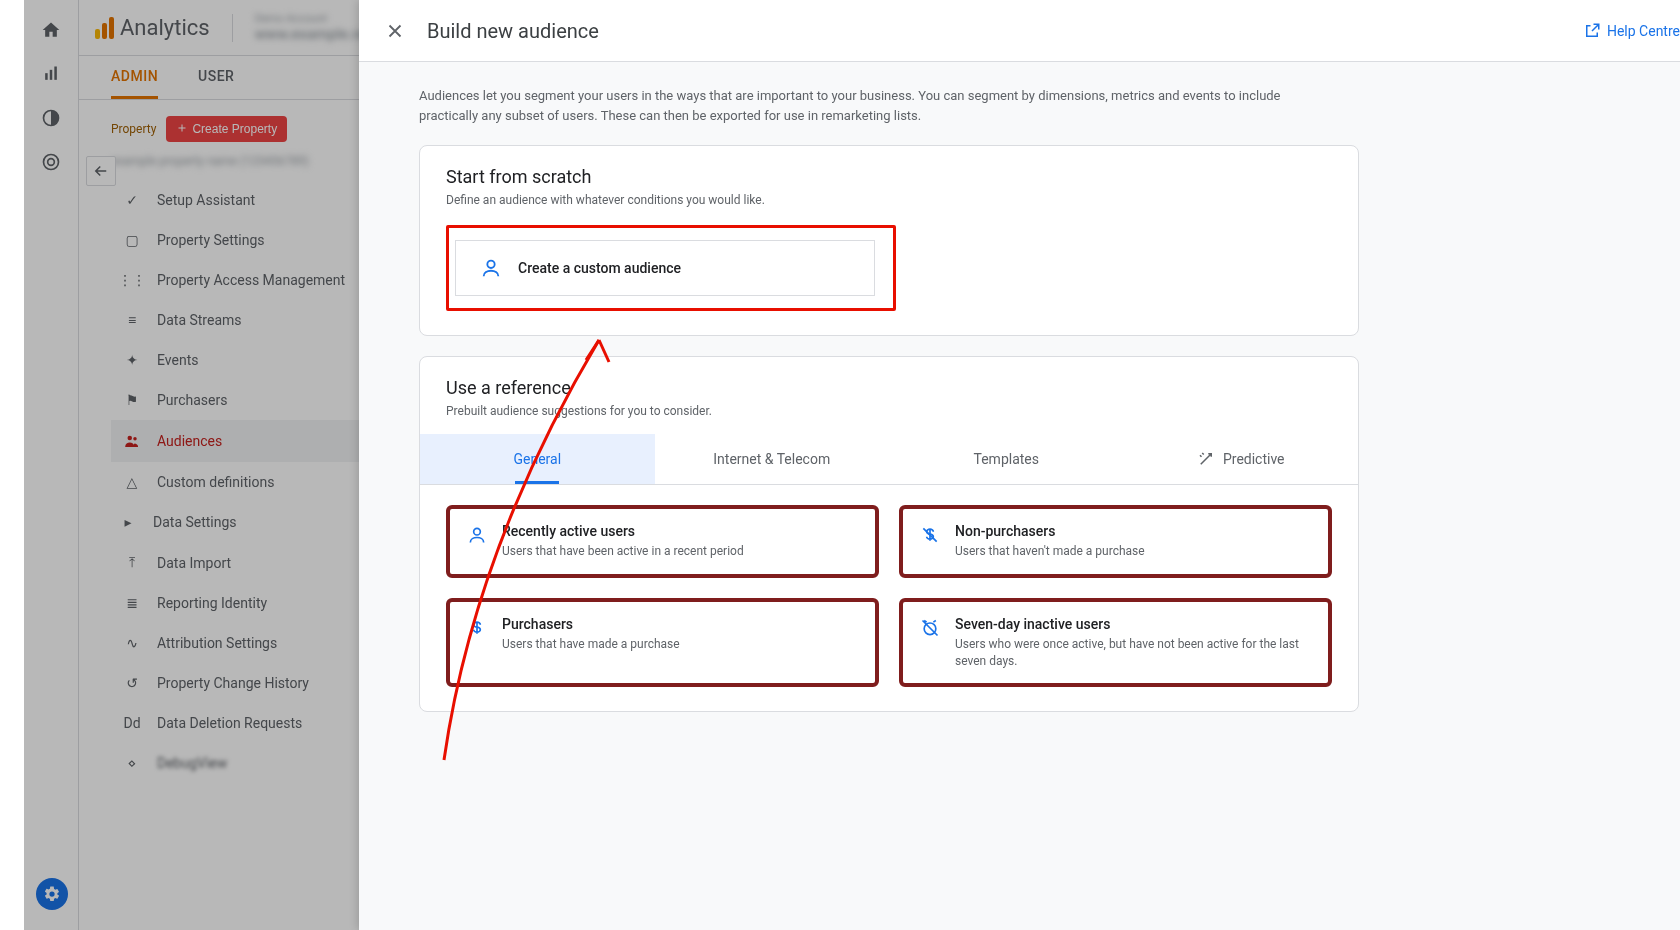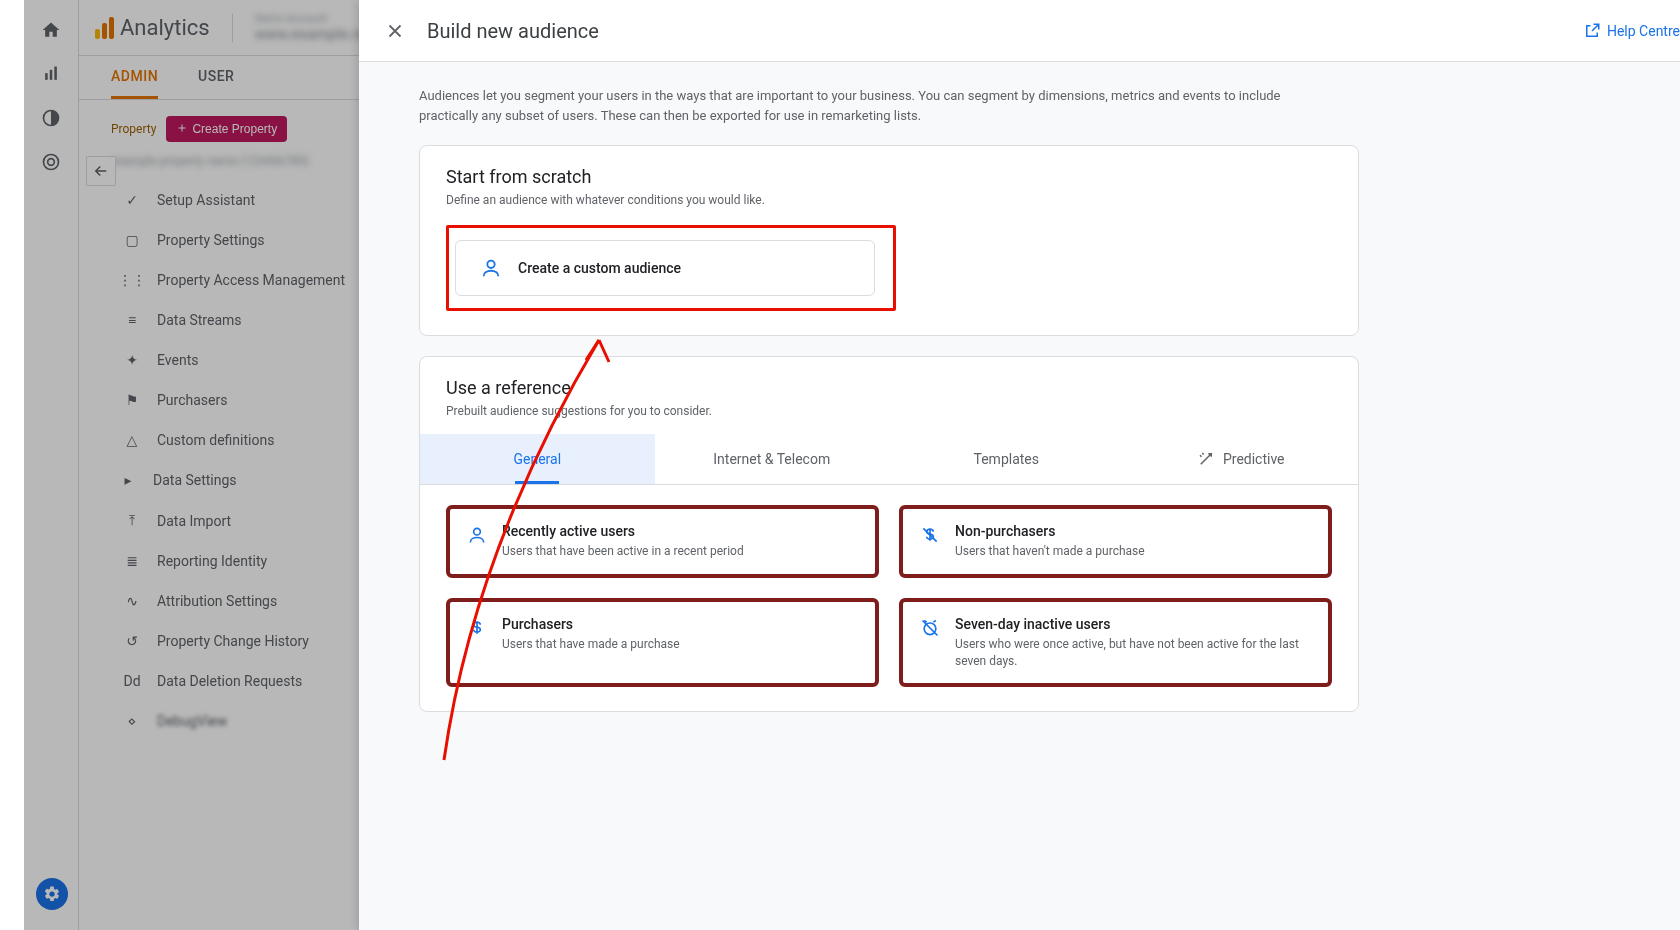--- a/index.html
+++ b/index.html
@@ -29,21 +29,21 @@
 .topbar .blurred div:last-child { font-size:15px; font-weight:500;}
 
 .tabs-admin { display:flex; gap:40px; padding:0 32px; border-bottom:1px solid #dadce0; height:44px; }
 .tabs-admin div { display:flex; align-items:center; font-size:14px; font-weight:500; color:#5f6368; letter-spacing:0.5px; border-bottom:3px solid transparent; cursor:pointer;}
 .tabs-admin div.active { color:#e37400; border-bottom-color:#e37400; }
 
 .admin-body { flex:1; display:flex; padding: 16px 0 0 32px; overflow:hidden;}
 .admin-nav { width: 280px; }
 .prop-row { display:flex; align-items:center; gap:10px; margin-bottom:12px;}
 .prop-label { font-size:12px; color:#a16207;}
-.create-prop { background:#be185d; color:#fff; border:none; border-radius:4px; padding:6px 10px; font-size:12px; display:flex; gap:4px; cursor:pointer;}
+.create-prop { background:#ef4444; color:#fff; border:none; border-radius:4px; padding:6px 10px; font-size:12px; display:flex; gap:4px; cursor:pointer;}
 .blurred-line { filter:blur(3px); color:#9aa0a6; font-size:12px; margin:8px 0 12px 0;}
 .back-chip { width:30px; height:30px; border:1px solid #dadce0; border-radius:2px; display:flex; align-items:center; justify-content:center; position:absolute; left:62px; top:156px; background:#fff; cursor:pointer; z-index:2;}
 .nav-list { display:flex; flex-direction:column; }
 .nav-item { display:flex; align-items:center; gap:14px; padding:12px 10px; color:#5f6368; font-size:14px; cursor:pointer; border-bottom:0;}
 .nav-item .nicon { width:22px; display:flex; justify-content:center; color:#5f6368;}
 .nav-item.active { background:#f1f3f4; color:#c5221f;}
 .nav-item.active .nicon { color:#c5221f;}
 .nav-sub { padding-left: 6px;}
 
 
@@ -57,21 +57,21 @@
 .modal-body { flex:1; overflow:auto; background:#f8f9fa; padding: 24px 60px;}
 .desc-text { font-size:13px; color:#5f6368; max-width: 920px; margin-bottom: 20px; line-height:1.5;}
 
 .card { background:#fff; border:1px solid #dadce0; border-radius:8px; max-width:940px; margin-bottom:20px; }
 .card-head { padding: 20px 26px 6px 26px; }
 .card-head h3 { font-size:18px; font-weight:400; color:#202124; margin-bottom:6px;}
 .card-head p { font-size:12px; color:#5f6368;}
 .card-body { padding: 12px 26px 24px 26px; }
 
 .red-box { border:3px solid #e80f00; padding: 12px 18px 12px 6px; display:inline-block; border-radius:2px;}
-.custom-aud-btn { border:1px solid #dadce0; border-radius:6px; padding: 16px 24px; display:flex; align-items:center; gap:16px; cursor:pointer; width:420px;}
+.custom-aud-btn { border:1px solid #dadce0; border-radius:0; padding: 16px 24px; display:flex; align-items:center; gap:16px; cursor:pointer; width:420px;}
 .custom-aud-btn .picon { color:#1a73e8; }
 .custom-aud-btn span { font-size:14px; font-weight:500; color:#202124;}
 
 .ref-tabs { display:flex; border-bottom:1px solid #dadce0; margin:10px -26px 0 -26px;}
 .ref-tab { flex:1; padding:16px 0; text-align:center; font-size:14px; color:#5f6368; cursor:pointer; display:flex; align-items:center; justify-content:center; gap:8px;}
 .ref-tab.active { background:#e8f0fe; color:#1a73e8; position:relative;}
 .ref-tab.active::after { content:''; position:absolute; bottom:0; left:50%; transform:translateX(-50%); height:3px; width:44px; background:#1a73e8;}
 
 .template-grid { display:grid; grid-template-columns: 1fr 1fr; gap:20px; padding-top:20px;}
 .tpl-card { border:4px solid #7f1d1d; border-radius:6px; padding:14px 16px; display:flex; gap:14px; cursor:pointer;}
@@ -178,20 +178,30 @@
                 <span>Data Streams</span>
               </div>
             <div class="nav-item">
                 <span class="nicon">✦</span>
                 <span>Events</span>
               </div>
             <div class="nav-item">
                 <span class="nicon">⚑</span>
                 <span>Purchasers</span>
               </div>
+            <div class="nav-item active">
+                <span class="nicon">
+                  <svg width="18" height="18" viewBox="0 0 24 24" fill="currentColor">
+                    <circle cx="9" cy="8" r="3"></circle>
+                    <circle cx="16" cy="9" r="2.3"></circle>
+                    <path d="M3 19c0-3 3-5 6-5s6 2 6 5v1H3zM14 19c0-1.5.5-2.8 1.3-3.8 2.5.3 4.7 1.8 4.7 3.8v1h-6z"></path>
+                  </svg>
+                </span>
+                <span>Audiences</span>
+              </div>
             <div class="nav-item">
                 <span class="nicon">△</span>
                 <span>Custom definitions</span>
               </div>
             <div class="nav-item nav-sub">
                 <span class="nicon">▸</span>
                 <span>Data Settings</span>
               </div>
             <div class="nav-item">
                 <span class="nicon">⤒</span>

